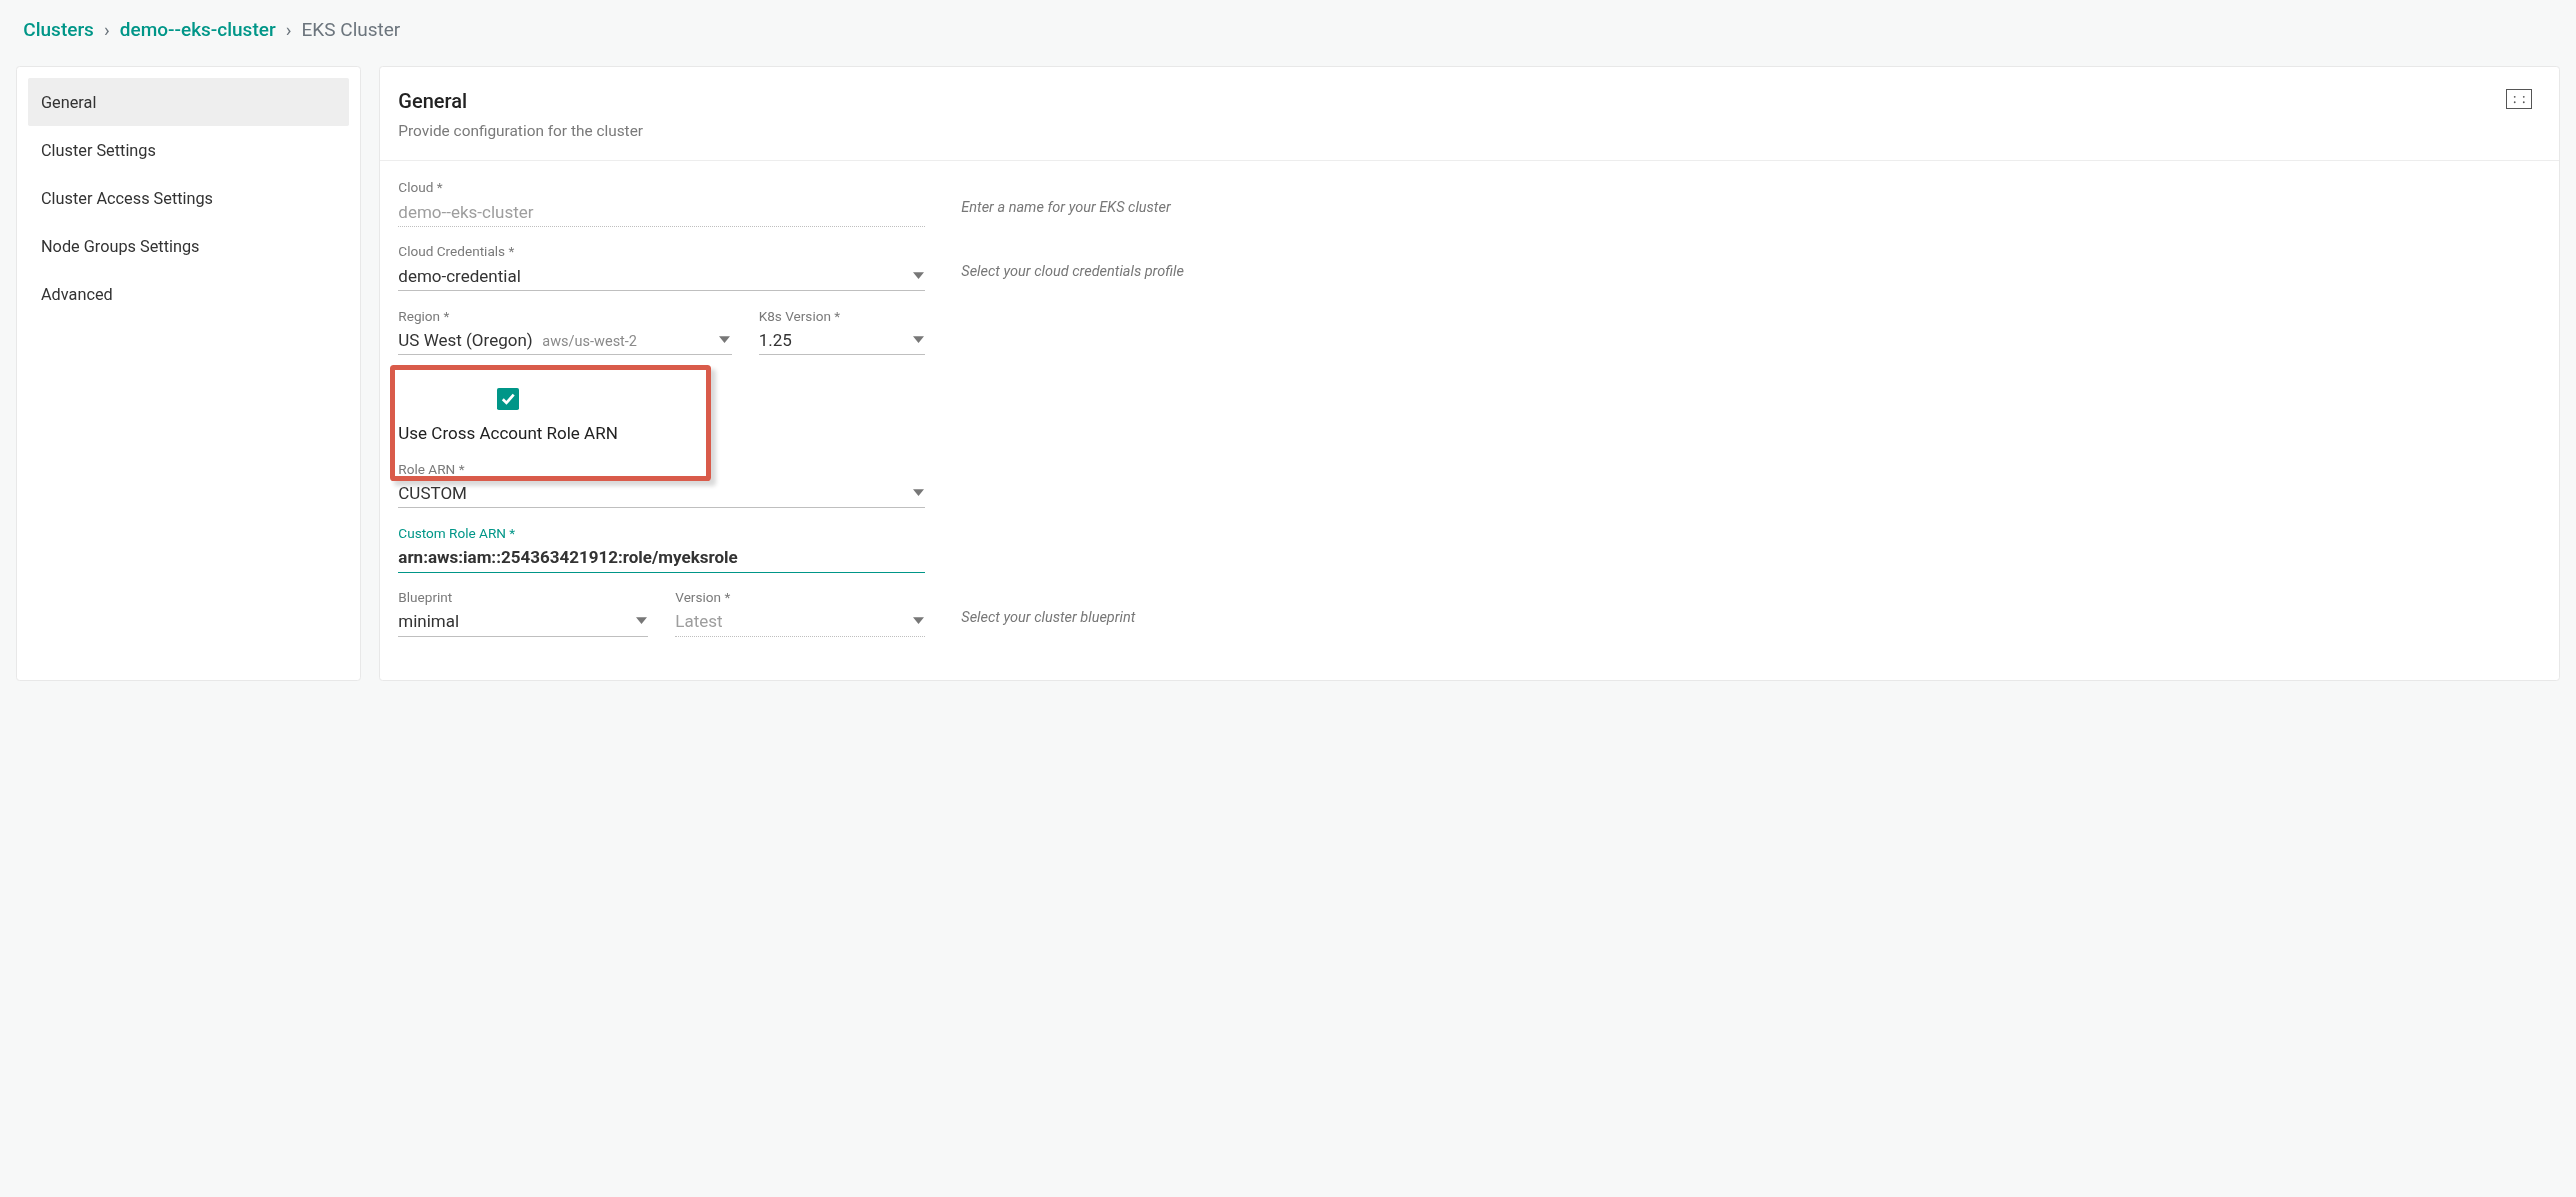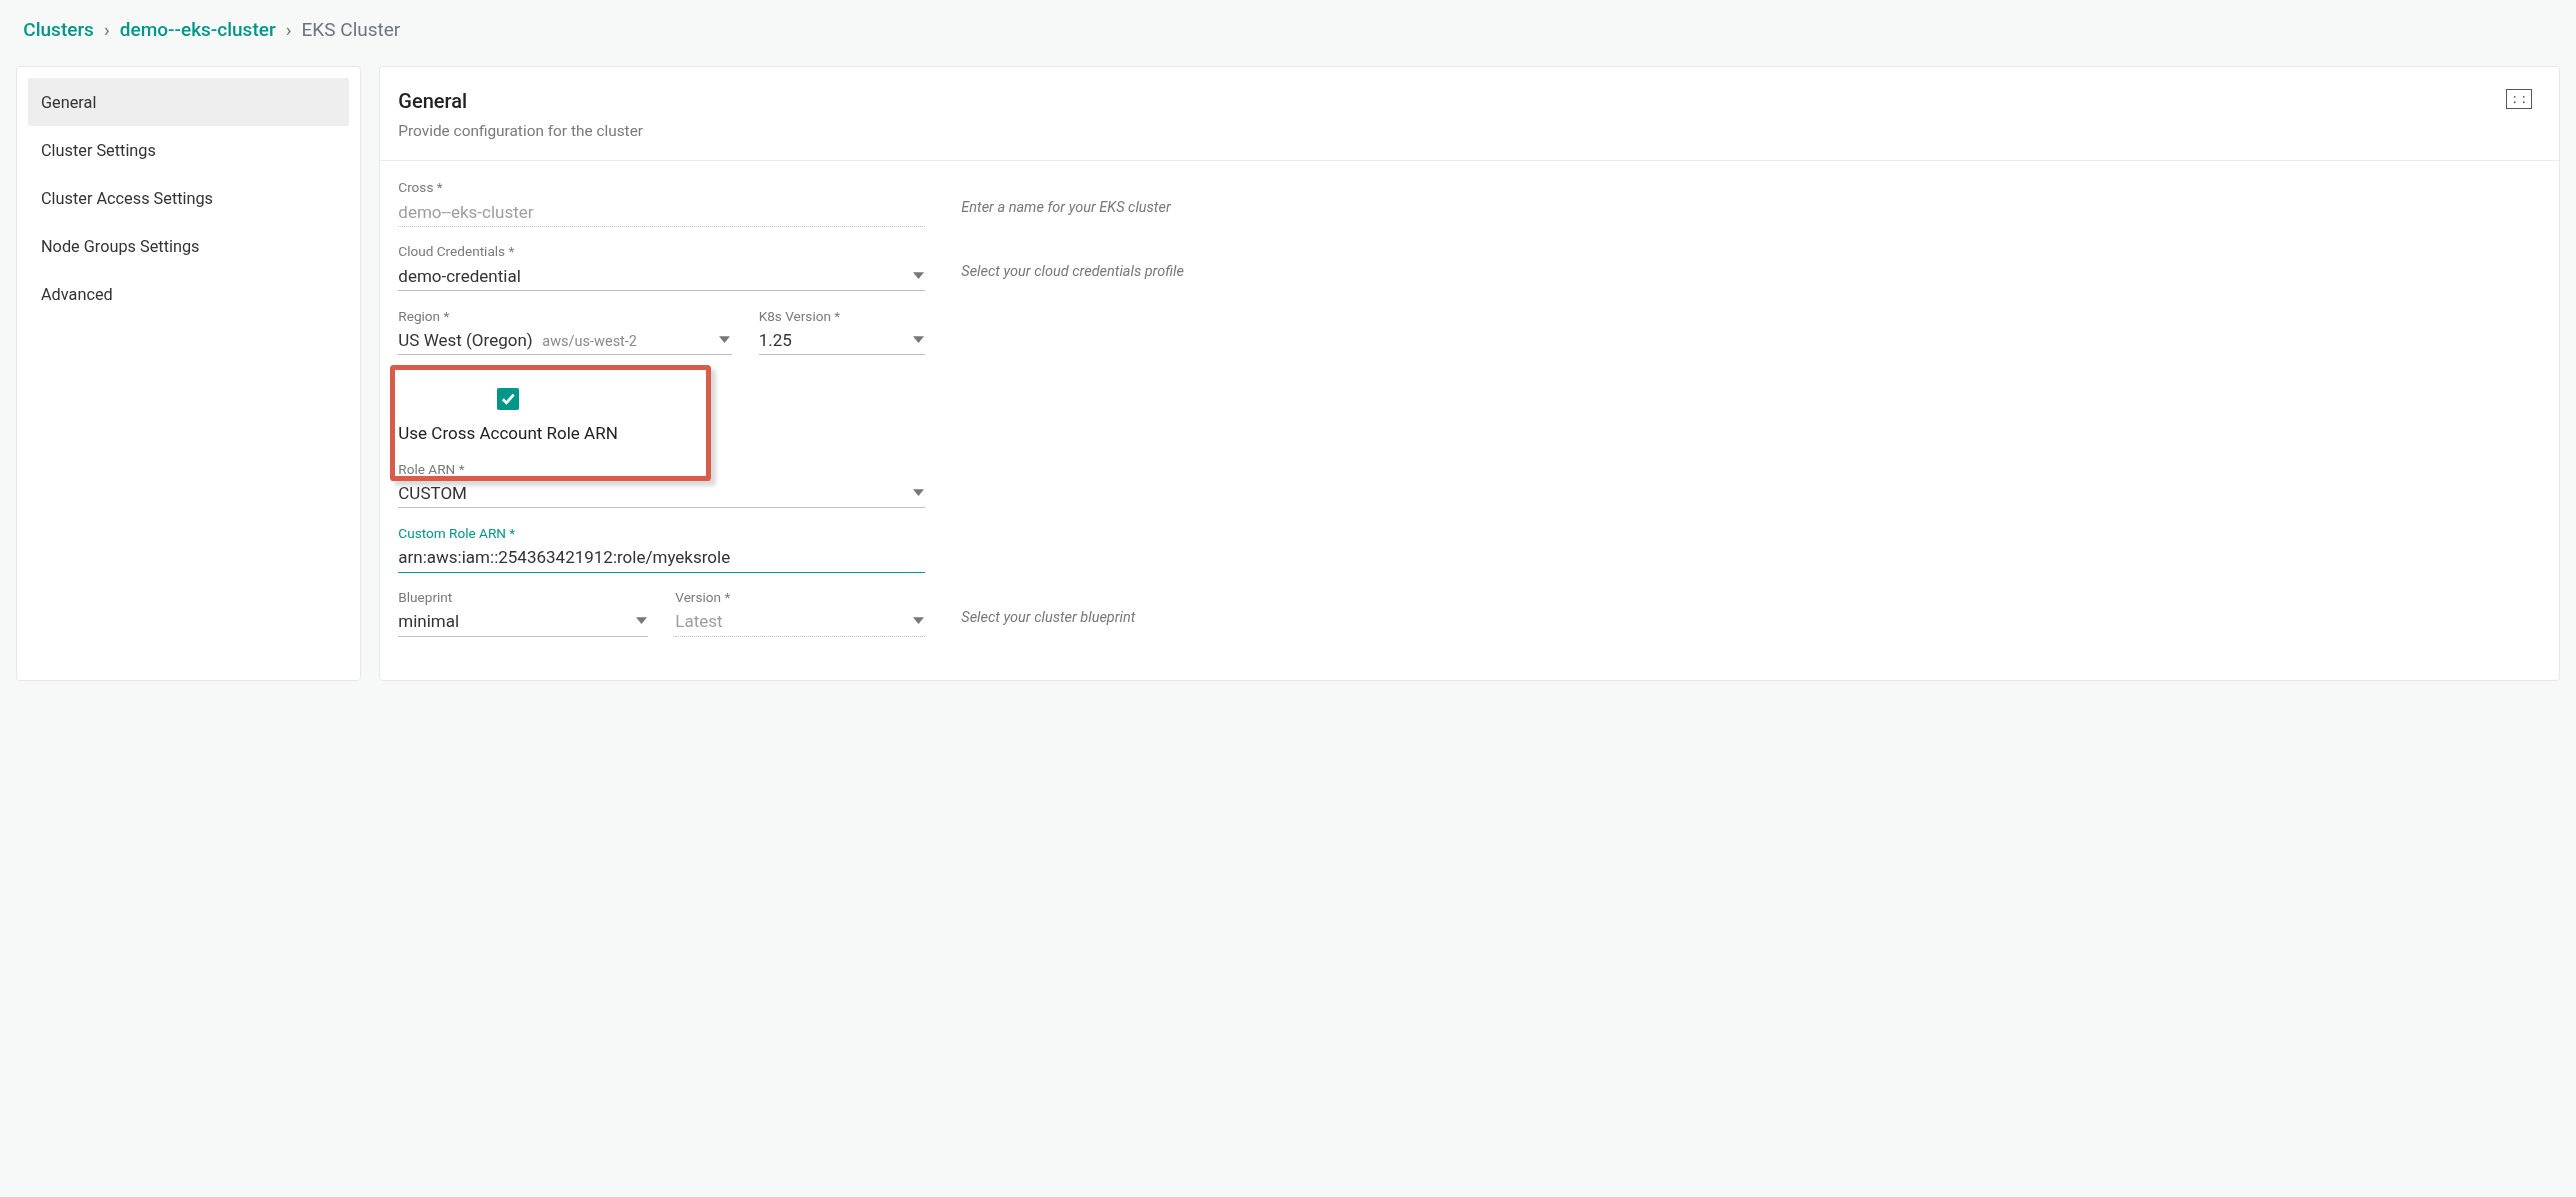--- a/index.html
+++ b/index.html
@@ -28,21 +28,21 @@
   .form-body { padding:18px 18px 27px 18px; }
   .row { display:flex; align-items:flex-start; margin-bottom:3.6px; }
   .left-col { width:527px; display:flex; gap:27px; }
   .right-col { flex:1; padding-left:36px; padding-top:20px; font-style:italic; color:#777; font-size:14.5px; }
 
   .field { flex:1; margin-bottom:12.7px; position:relative; }
   .field-label { font-size:13.6px; color:#7a7a7a; margin-bottom:2.7px; display:block; }
   .field-label.focused { color:#009688; }
   .field-input { width:100%; border:none; border-bottom:0.9px solid #bfbfbf; font-size:17px; padding:3.6px 0 4.5px 0; outline:none; background:transparent; color:#333; }
   .field-input.disabled { color:#9e9e9e; border-bottom:0.9px dotted #bfbfbf; }
-  .field-input.focused { border-bottom:1.8px solid #009688; }
+  .field-input.focused { border-bottom:1.8px solid #009688;font-weight:bold; }
   .field-input.placeholder { color:#9e9e9e; }
 
   .dropdown { position:relative; }
   .dropdown .caret { position:absolute; right:1.8px; bottom:9px; pointer-events:none; }
   .caret svg { width:11px; height:7.3px; fill:#777; }
 
   .sub-text { color:#8a8a8a; font-size:14.5px; margin-left:5.4px; }
 
   .checkbox-row { display:flex; align-items:center; margin:16.3px 0 14.5px 0; gap:12.7px;flex-direction:column; }
   .chk { width:22px; height:22px; background:#009688; display:flex; align-items:center; justify-content:center; border-radius:1.8px; cursor:pointer; }
@@ -89,21 +89,21 @@
               <circle cx="13" cy="9" r="1" fill="#555"></circle>
           </svg>
         </div>
       </div>
 
       <div class="form-body">
 
         <div class="row">
           <div class="left-col">
             <div class="field">
-              <label class="field-label">Cross *</label>
+              <label class="field-label">Cloud *</label>
               <div class="field-input disabled">demo--eks-cluster</div>
             </div>
           </div>
           <div class="right-col">Enter a name for your EKS cluster</div>
         </div>
 
         <div class="row">
           <div class="left-col">
             <div class="field dropdown">
               <label class="field-label">Cloud Credentials *</label>

